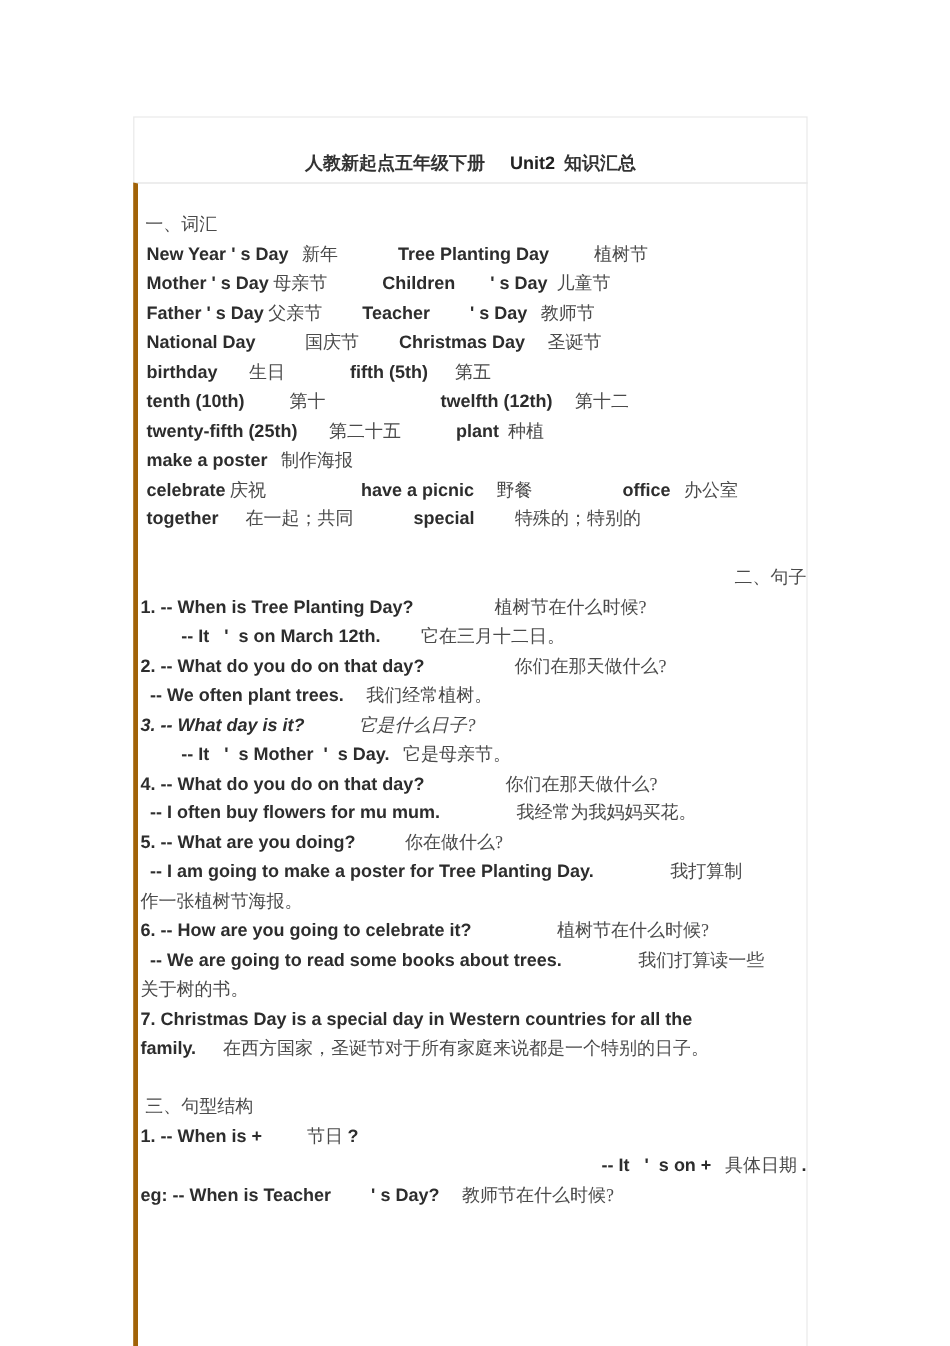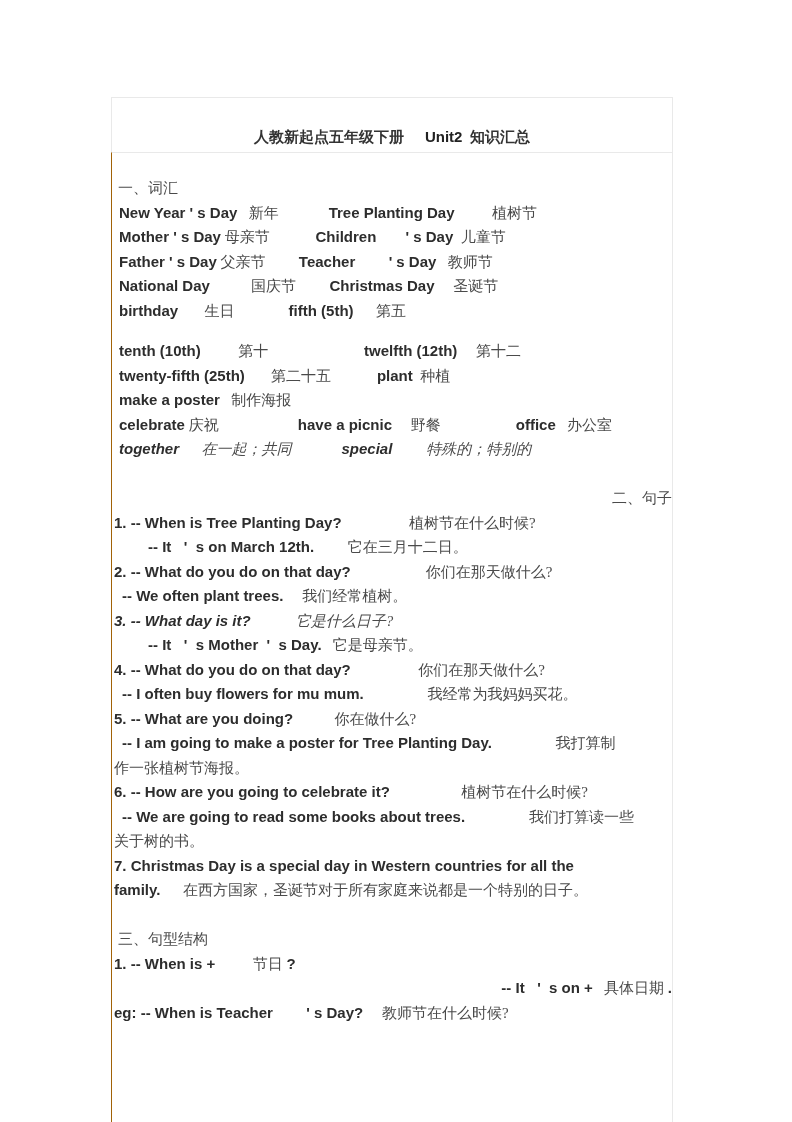--- a/index.html
+++ b/index.html
@@ -35,21 +35,21 @@
     white-space: pre;
     font-weight: 700;
   }
   .doc-body {
     position: absolute;
     left: 111px;
     top: 152px;
     width: 562px;
     height: 970px;
     box-sizing: border-box;
-    border-left: 1px solid #a16207;
+    border-left: 4px solid #a16207;
     border-right: 1px solid #e9e9e9;
     border-top: 1px solid #e9e9e9;
     padding-top: 23px;
     overflow: hidden;
   }
   .section + .section {
     margin-top: 24.5px;
   }
   .line {
     white-space: pre;
@@ -84,25 +84,25 @@
     <h1 class="doc-title" id="doc-title"><span class="seg-z">人教新起点五年级下册</span><span class="seg-e">     Unit2</span><span class="seg-z">  知识汇总</span></h1>
   </div>
   <div class="doc-body" id="doc-body">
       <div class="section">
         <div class="line" style="padding-left: 6px;"><span class="seg-z">一、词汇</span></div>
         <div class="line" style="padding-left: 7px;"><span class="seg-e">New Year ' s Day</span><span class="seg-z">   新年</span><span class="seg-e">            Tree Planting Day</span><span class="seg-z">          植树节</span></div>
         <div class="line" style="padding-left: 7px;"><span class="seg-e">Mother ' s Day</span><span class="seg-z"> 母亲节</span><span class="seg-e">           Children       ' s Day</span><span class="seg-z">  儿童节</span></div>
         <div class="line" style="padding-left: 7px;"><span class="seg-e">Father ' s Day</span><span class="seg-z"> 父亲节</span><span class="seg-e">        Teacher        ' s Day</span><span class="seg-z">   教师节</span></div>
         <div class="line" style="padding-left: 7px;"><span class="seg-e">National Day</span><span class="seg-z">           国庆节</span><span class="seg-e">        Christmas Day</span><span class="seg-z">     圣诞节</span></div>
         <div class="line" style="padding-left: 7px;"><span class="seg-e">birthday</span><span class="seg-z">       生日</span><span class="seg-e">             fifth (5th)</span><span class="seg-z">      第五</span></div>
-        <div class="line" style="padding-left: 7px; margin-top: 16px;"><span class="seg-e">tenth (10th)</span><span class="seg-z">          第十</span><span class="seg-e">                       twelfth (12th)</span><span class="seg-z">     第十二</span></div>
+        <div class="line" style="padding-left: 7px;"><span class="seg-e">tenth (10th)</span><span class="seg-z">          第十</span><span class="seg-e">                       twelfth (12th)</span><span class="seg-z">     第十二</span></div>
         <div class="line" style="padding-left: 7px;"><span class="seg-e">twenty-fifth (25th)</span><span class="seg-z">       第二十五</span><span class="seg-e">           plant</span><span class="seg-z">  种植</span></div>
         <div class="line" style="padding-left: 7px;"><span class="seg-e">make a poster</span><span class="seg-z">   制作海报</span></div>
         <div class="line" style="padding-left: 7px;"><span class="seg-e">celebrate</span><span class="seg-z"> 庆祝</span><span class="seg-e">                   have a picnic</span><span class="seg-z">     野餐</span><span class="seg-e">                  office</span><span class="seg-z">   办公室</span></div>
-        <div class="line" style="padding-left: 7px; font-style: italic;"><span class="seg-e">together</span><span class="seg-z">      在一起；共同</span><span class="seg-e">            special</span><span class="seg-z">         特殊的；特别的</span></div>
+        <div class="line" style="padding-left: 7px;"><span class="seg-e">together</span><span class="seg-z">      在一起；共同</span><span class="seg-e">            special</span><span class="seg-z">         特殊的；特别的</span></div>
       </div>
       <div class="section">
         <div class="line" style="padding-left: 6px; text-align: right;"><span class="seg-z">二、句子</span></div>
         <div class="line" style="padding-left: 2px;"><span class="seg-e">1. -- When is Tree Planting Day?</span><span class="seg-z">                  植树节在什么时候?</span></div>
         <div class="line" style="padding-left: 36px;"><span class="seg-e">-- It   '  s on March 12th.</span><span class="seg-z">         它在三月十二日。</span></div>
         <div class="line" style="padding-left: 2px;"><span class="seg-e">2. -- What do you do on that day?</span><span class="seg-z">                    你们在那天做什么?</span></div>
         <div class="line" style="padding-left: 10px;"><span class="seg-e">-- We often plant trees.</span><span class="seg-z">     我们经常植树。</span></div>
         <div class="line" style="padding-left: 2px; font-style: italic;"><span class="seg-e">3. -- What day is it?</span><span class="seg-z">            它是什么日子?</span></div>
         <div class="line" style="padding-left: 36px;"><span class="seg-e">-- It   '  s Mother  '  s Day.</span><span class="seg-z">   它是母亲节。</span></div>
         <div class="line" style="padding-left: 2px;"><span class="seg-e">4. -- What do you do on that day?</span><span class="seg-z">                  你们在那天做什么?</span></div>

